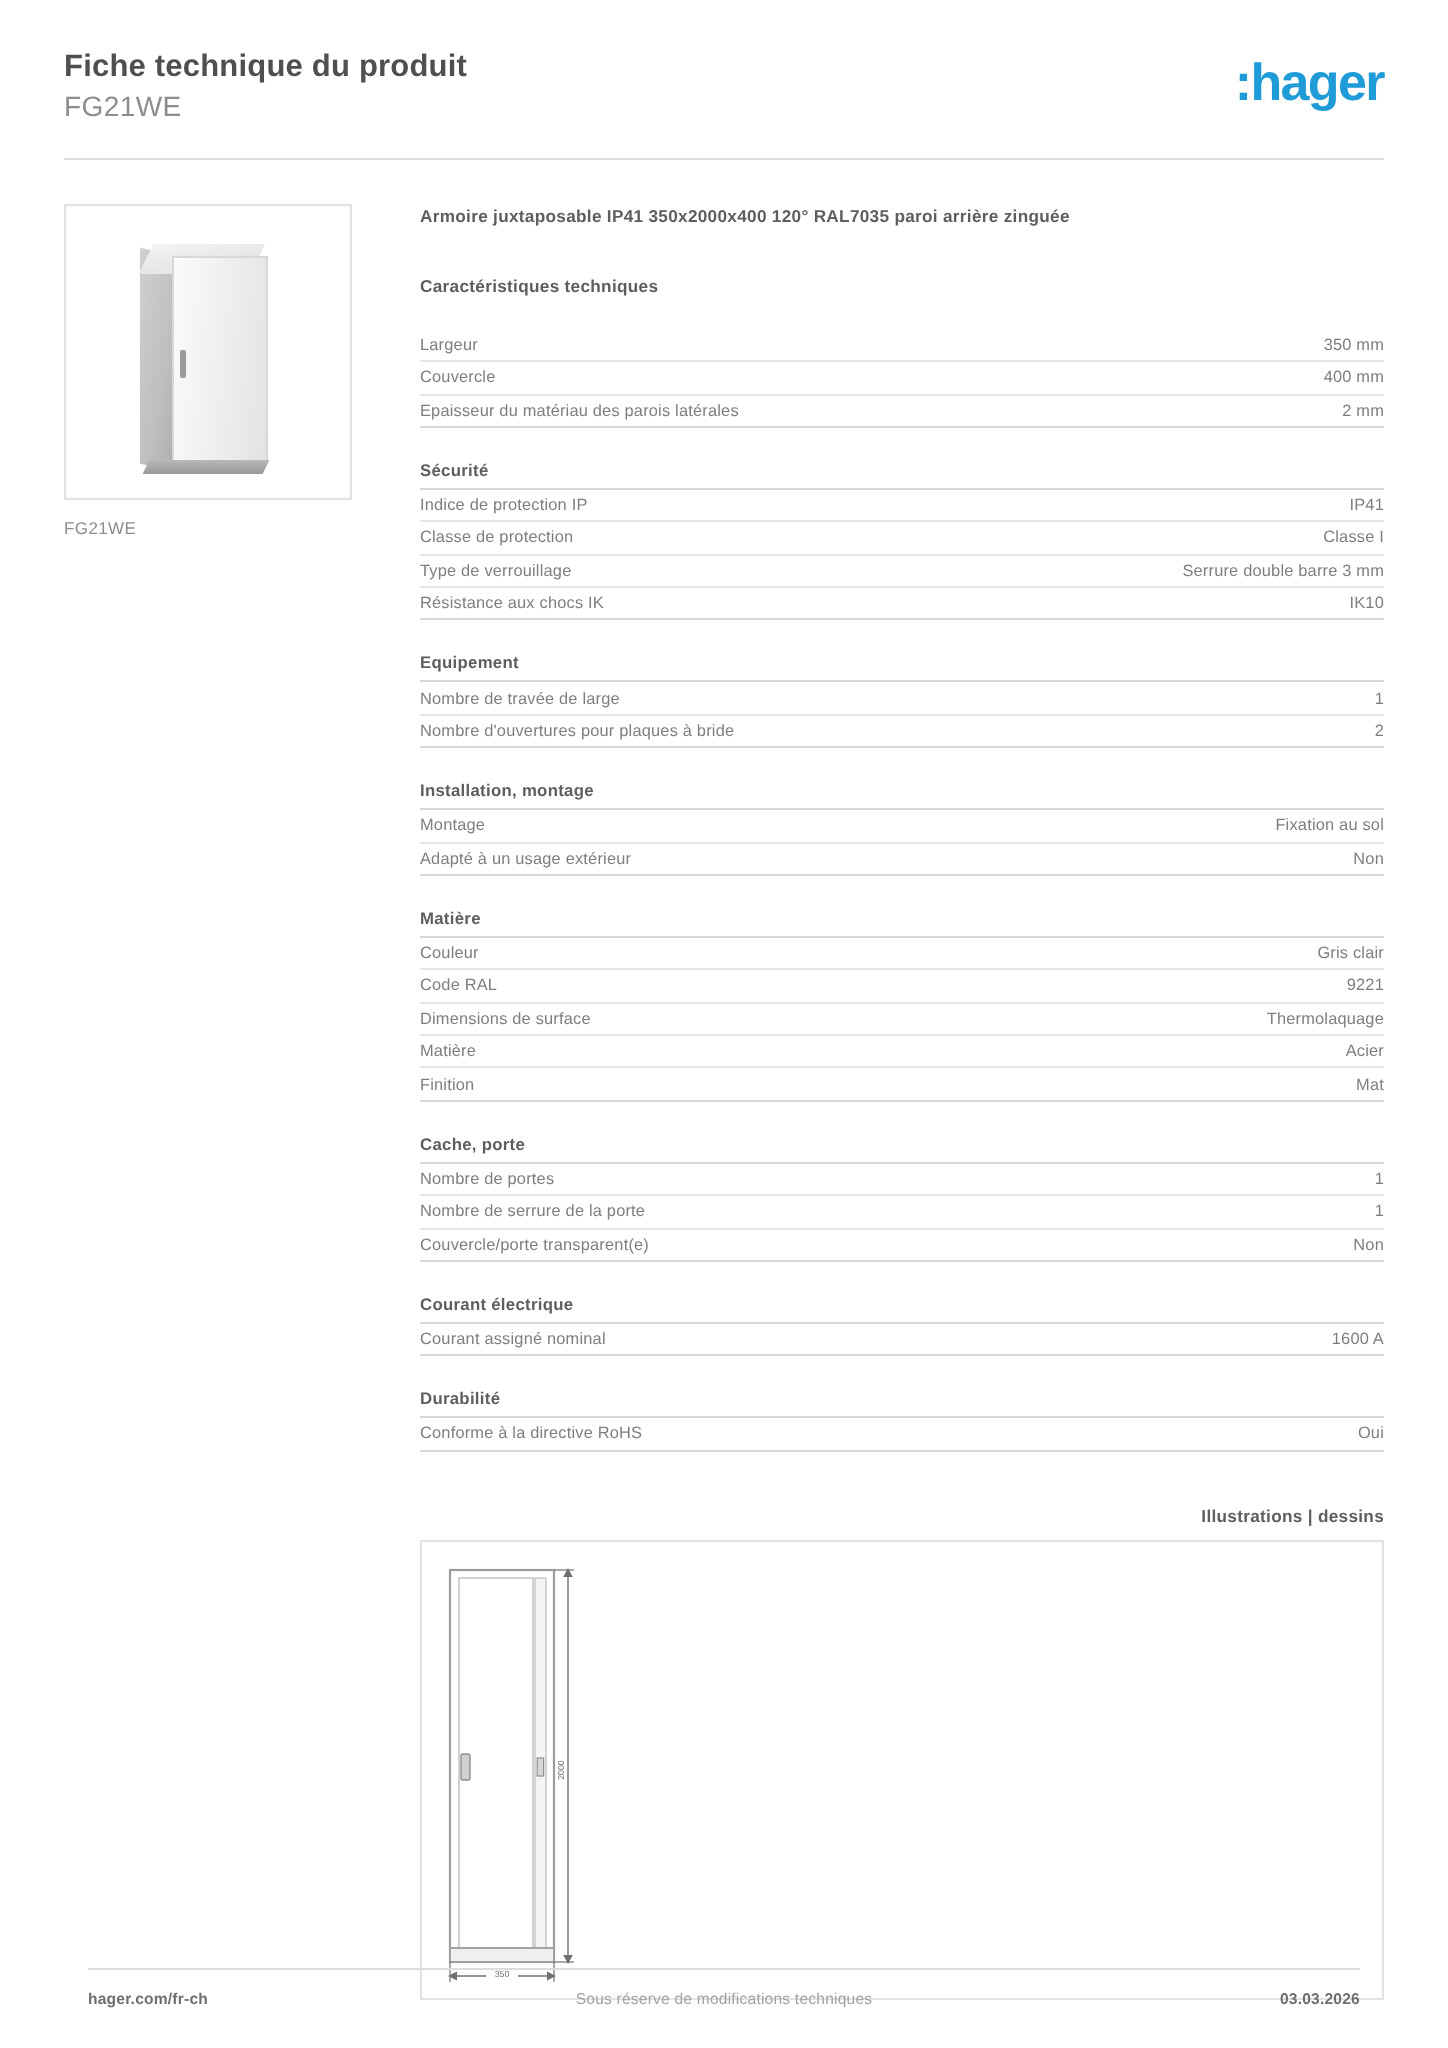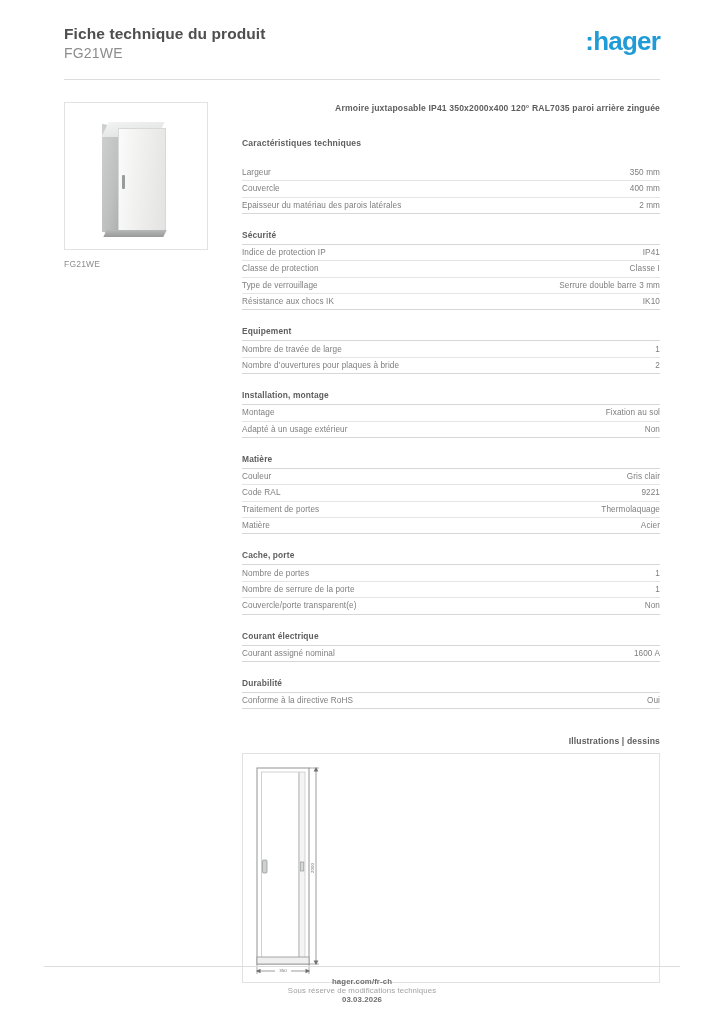--- a/index.html
+++ b/index.html
@@ -14,21 +14,21 @@
     font-family: "Liberation Sans", sans-serif;
     color: #5a5a5a;
     position: relative;
     overflow: hidden;
   }
 
   .page {
     position: relative;
     width: 724px;
     height: 1024px;
-    padding: 0 64px;
+    padding: 0 32px;
   }
 
   
   .header {
     display: flex;
     justify-content: space-between;
     align-items: flex-start;
     padding-top: 24px;
   }
   .header-title-block { line-height: 1.28; }
@@ -128,21 +128,20 @@
     letter-spacing: .2px;
   }
 
   
   .product-desc {
     font-size: 8.6px;
     font-weight: bold;
     color: #5e5e5e;
     letter-spacing: .15px;
     line-height: 1.4;
-    text-align: right;
   }
   .specs-heading {
     font-size: 8.6px;
     font-weight: bold;
     color: #5e5e5e;
     letter-spacing: .15px;
     margin-top: 24px;
   }
 
   
@@ -191,24 +190,23 @@
   
   .footer {
     position: absolute;
     left: 44px;
     right: 44px;
     bottom: 20px;
   }
   .footer-rule { height: 1px; background: #dcdcdc; }
   .footer-row {
     display: flex;
-    align-items: center;
+    align-items: flex-start;
     margin-top: 10px;
     font-size: 7.8px;
-    flex-direction: column;
   }
   .footer-left {
     flex: 0 0 33%;
     font-weight: bold;
     color: #6e6e6e;
     letter-spacing: .1px;
   }
   .footer-center {
     flex: 1 1 auto;
     text-align: center;
@@ -317,26 +315,30 @@
             <div class="group-title">Matière</div>
             <div class="spec-row">
               <span class="spec-label">Couleur</span>
               <span class="spec-value">Gris clair</span>
             </div>
             <div class="spec-row">
               <span class="spec-label">Code RAL</span>
               <span class="spec-value">9221</span>
             </div>
             <div class="spec-row">
-              <span class="spec-label">Traitement de portes</span>
+              <span class="spec-label">Dimensions de surface</span>
               <span class="spec-value">Thermolaquage</span>
             </div>
             <div class="spec-row">
               <span class="spec-label">Matière</span>
               <span class="spec-value">Acier</span>
+            </div>
+            <div class="spec-row">
+              <span class="spec-label">Finition</span>
+              <span class="spec-value">Mat</span>
             </div>
           </div>
           <div class="spec-group">
             <div class="group-title">Cache, porte</div>
             <div class="spec-row">
               <span class="spec-label">Nombre de portes</span>
               <span class="spec-value">1</span>
             </div>
             <div class="spec-row">
               <span class="spec-label">Nombre de serrure de la porte</span>

